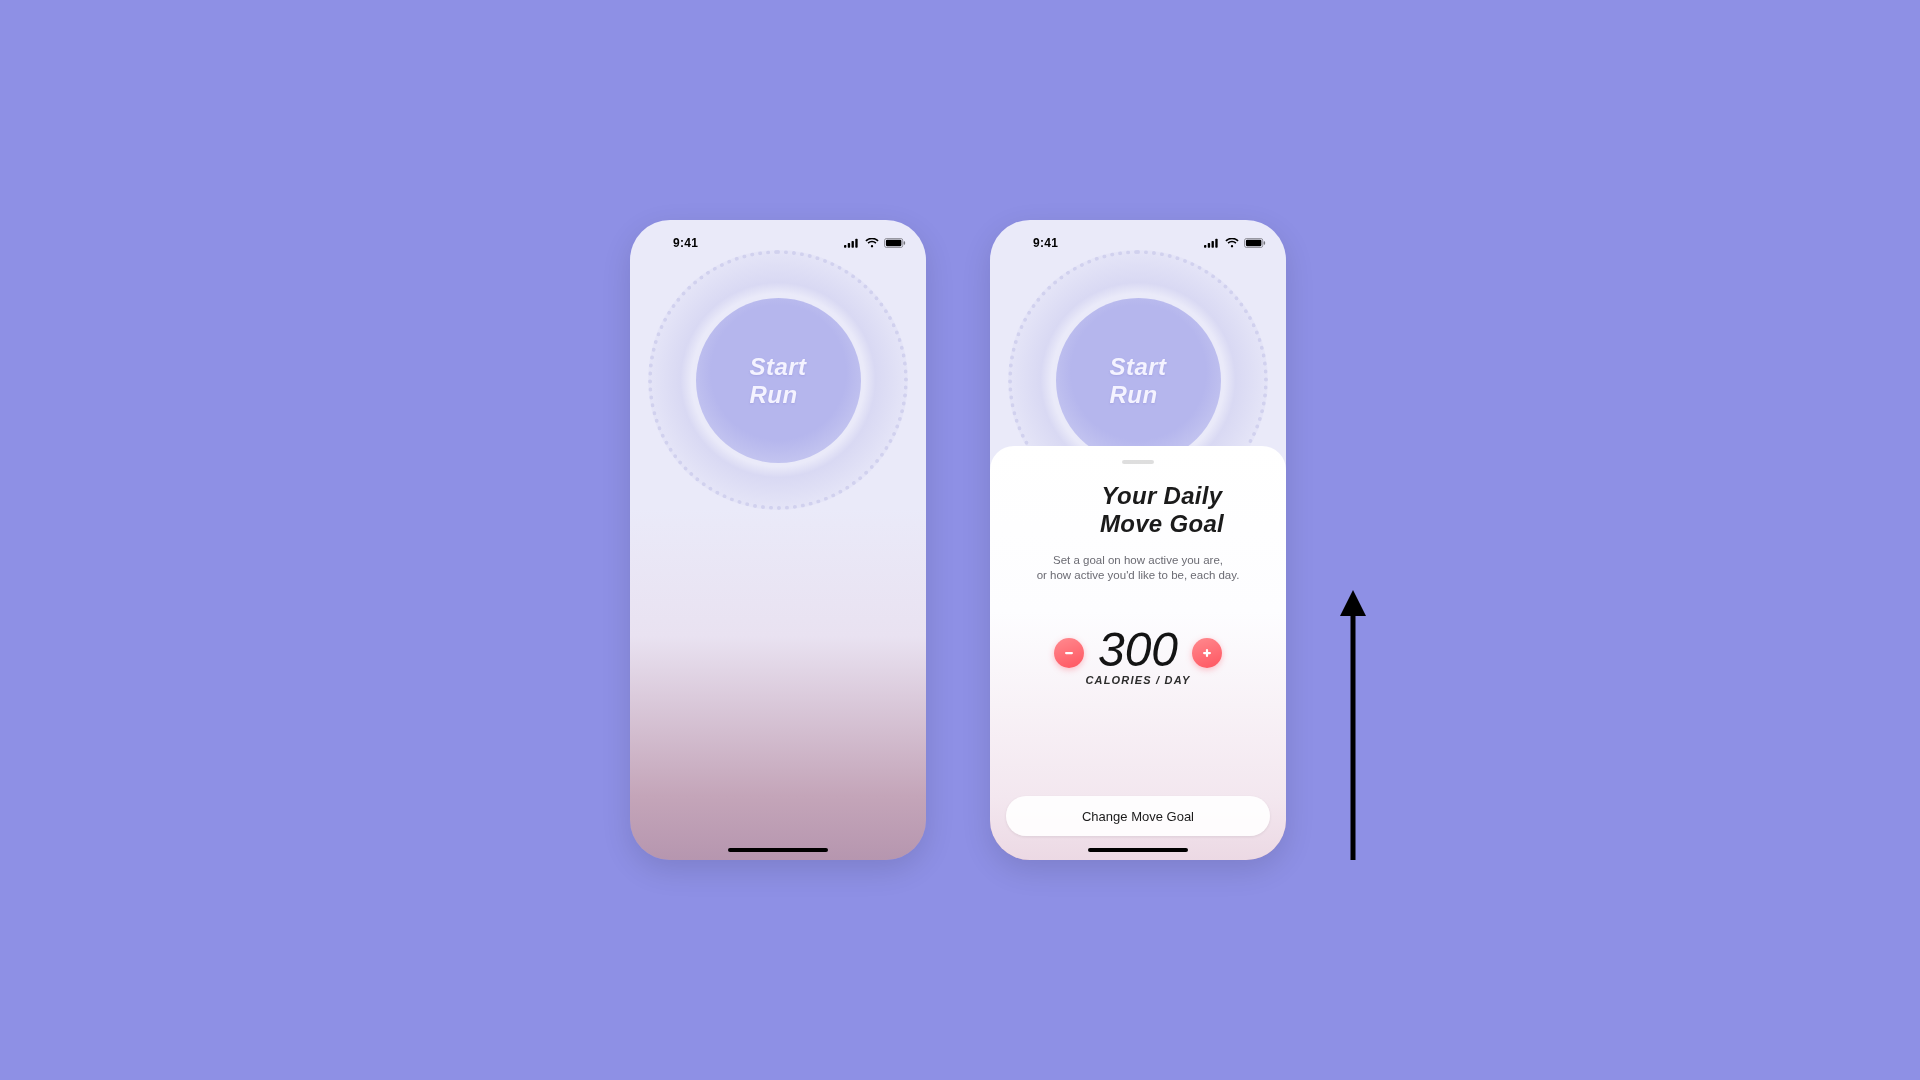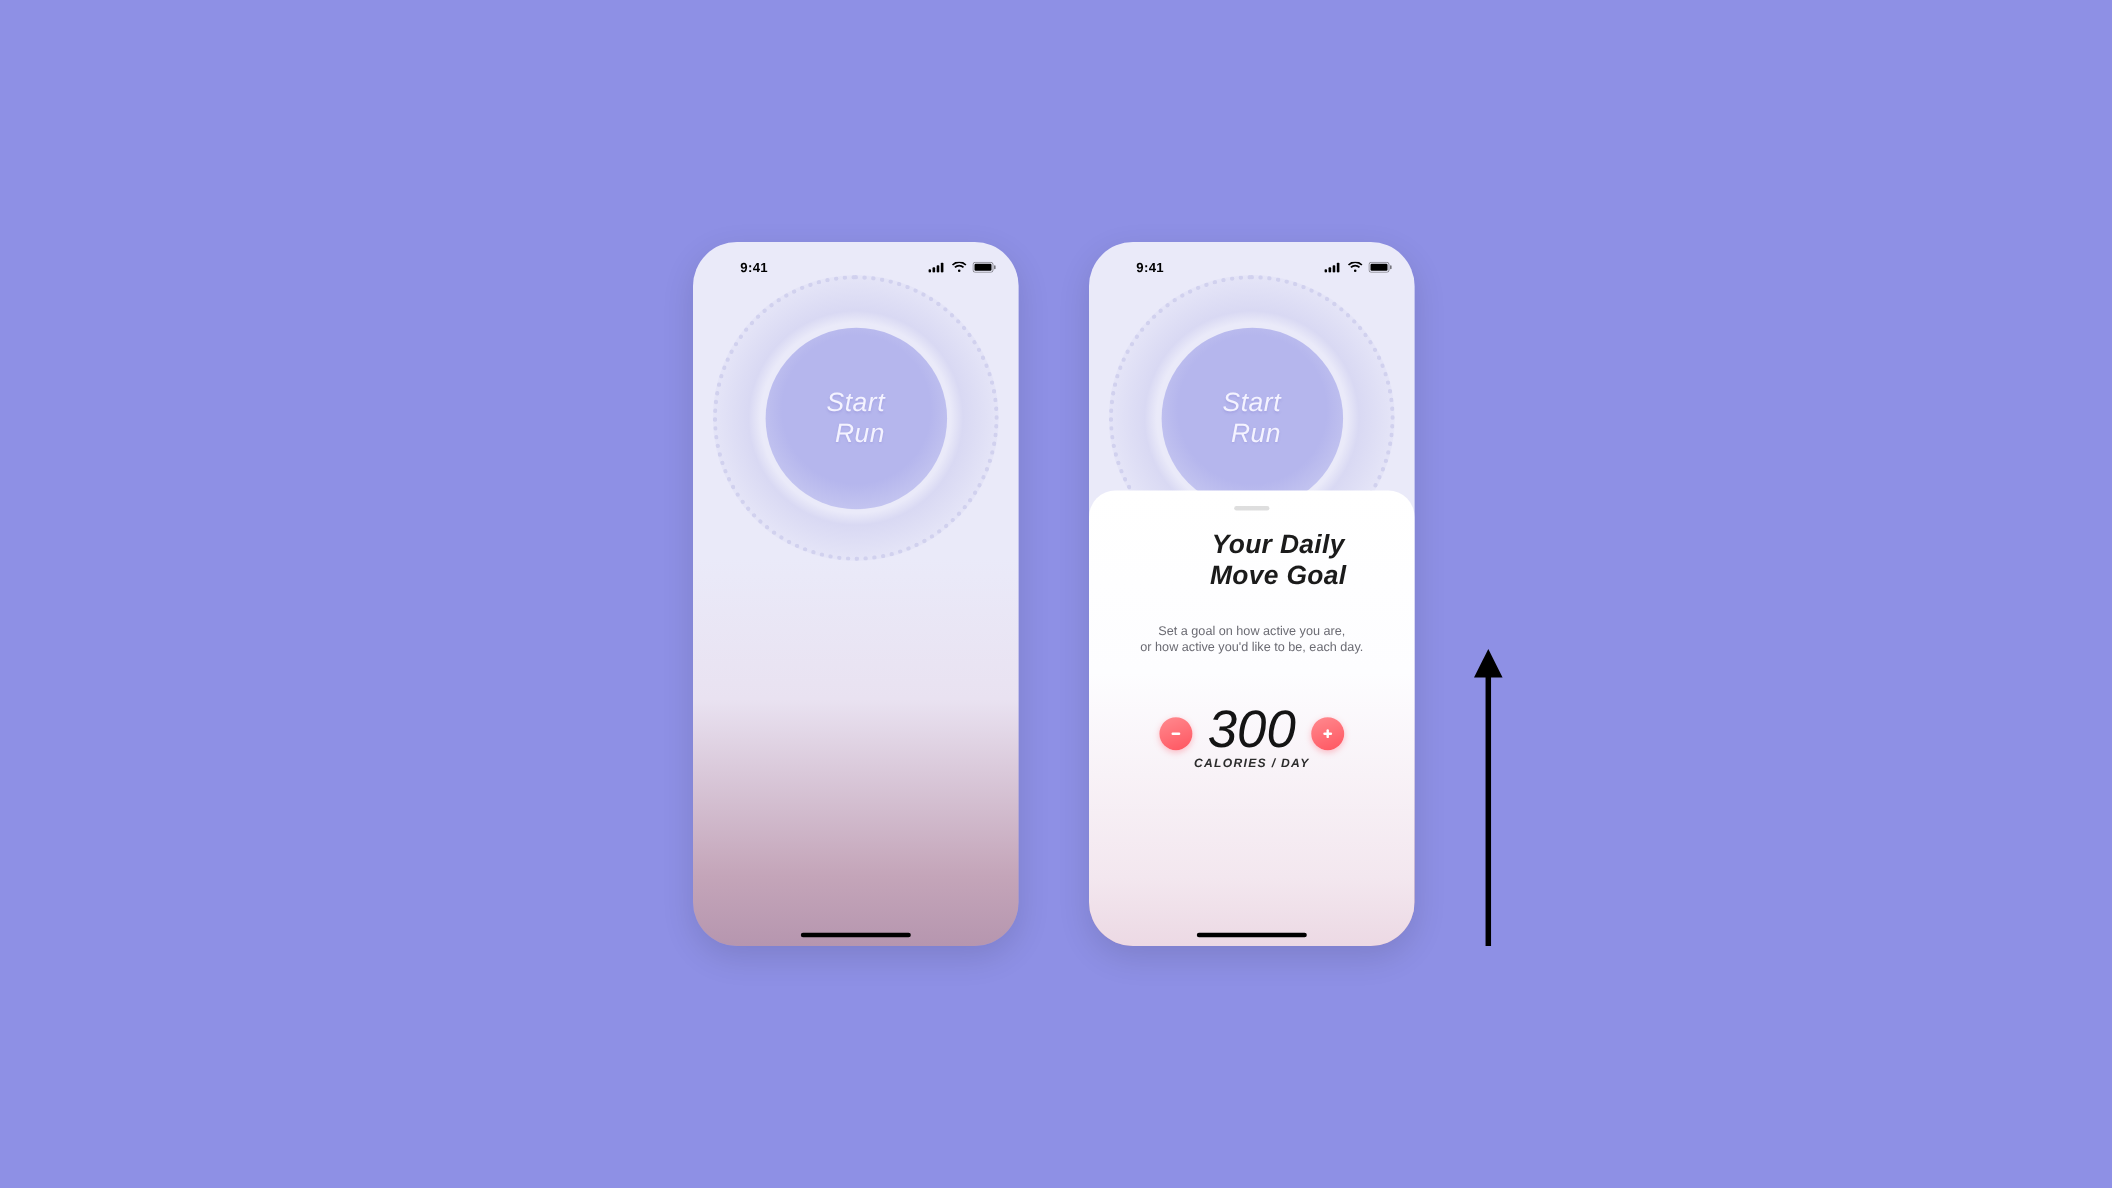--- a/index.html
+++ b/index.html
@@ -81,24 +81,24 @@
     justify-content: center;
   }
   .thin-ring {
     position: absolute;
     top: 40px;
     width: 160px; height: 160px; border-radius: 50%;
     border: 1px solid rgba(110,100,200,0.75);
   }
   .start-label {
     font-size: 24px;
-    font-weight: 400;
+    font-weight: 700;
     letter-spacing: 0.5px;
     line-height: 1.15;
-    text-align: right;
+    text-align: left;
     color: #f4f3ff;
     font-style: italic;
     white-space: pre-line;
     text-shadow: 0 1px 2px rgba(120,110,200,0.25);
   }
 
   
   .sheet {
     position: absolute;
     left: 0; right: 0; bottom: 0;
@@ -121,21 +121,21 @@
     font-size: 24px;
     font-weight: 800;
     line-height: 1.18;
     font-style: italic;
     letter-spacing: 0.3px;
     color: #1b1b1b;
     white-space: pre-line;
     margin-left: 48px;
   }
   .sheet-desc {
-    margin-top: 28px;
+    margin-top: 14px;
     font-size: 11.5px;
     line-height: 1.35;
     color: #6b6b73;
     white-space: pre-line;
   }
   .stepper {
     margin-top: 52px;
     display: flex;
     align-items: center;
     gap: 14px;
@@ -279,20 +279,21 @@
         <span class="cal-num">300</span>
         <button class="step-btn">
           <svg width="14" height="14" viewBox="0 0 14 14">
               <rect x="3" y="6" width="8" height="2.2" rx="1.1" fill="#fff"></rect>
               <rect x="5.9" y="3" width="2.2" height="8" rx="1.1" fill="#fff"></rect>
             </svg>
         </button>
       </div>
       <div class="cal-unit">CALORIES / DAY</div>
 
+      <button class="change-btn">Change Move Goal</button>
     </div>
 
     <div class="home-indicator"></div>
   </div>
 
   <svg class="arrow" width="60" height="280" viewBox="0 0 60 280">
     <line x1="30" y1="270" x2="30" y2="12" stroke="#000" stroke-width="5"></line>
     <polygon points="30,0 17,26 43,26" fill="#000"></polygon>
   </svg>
 

